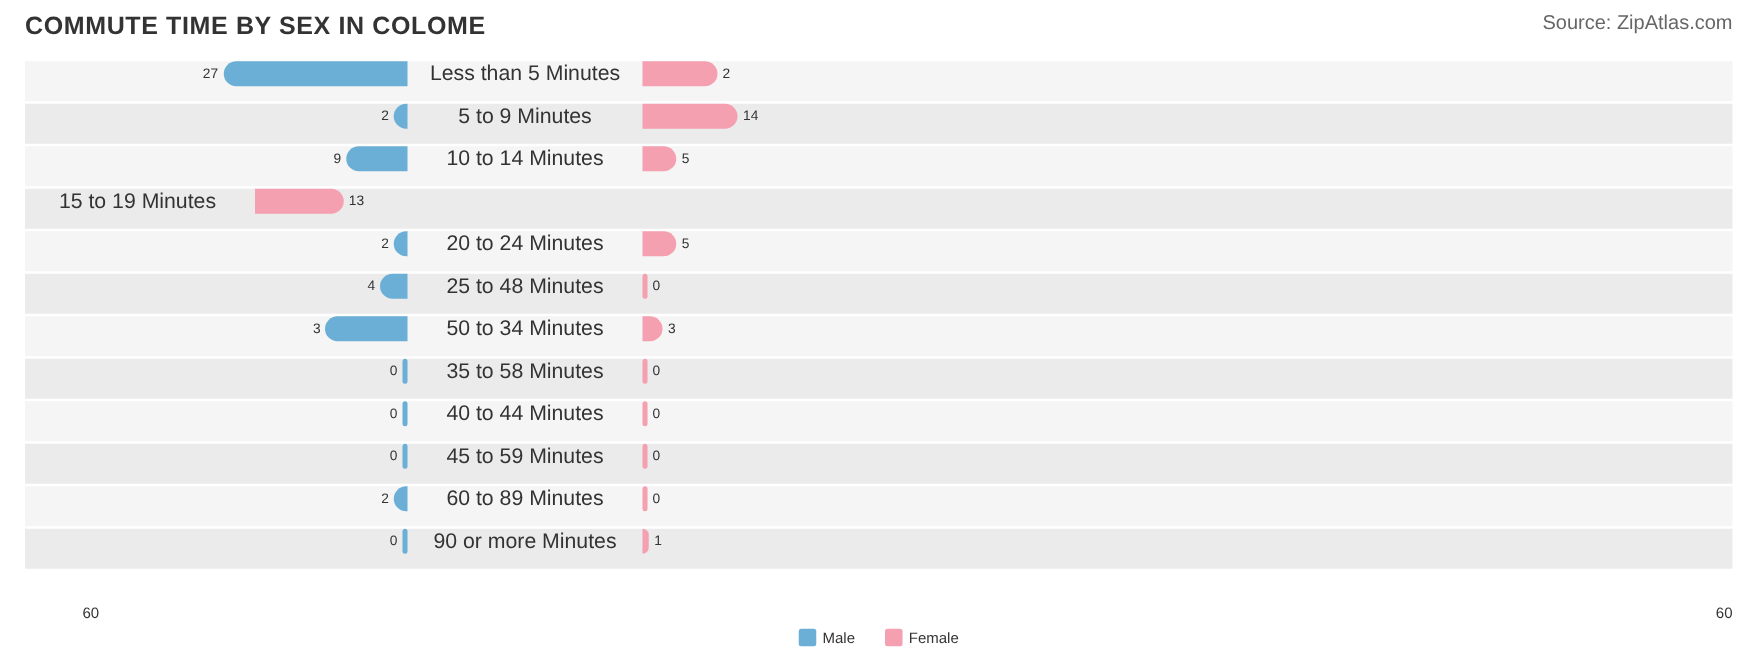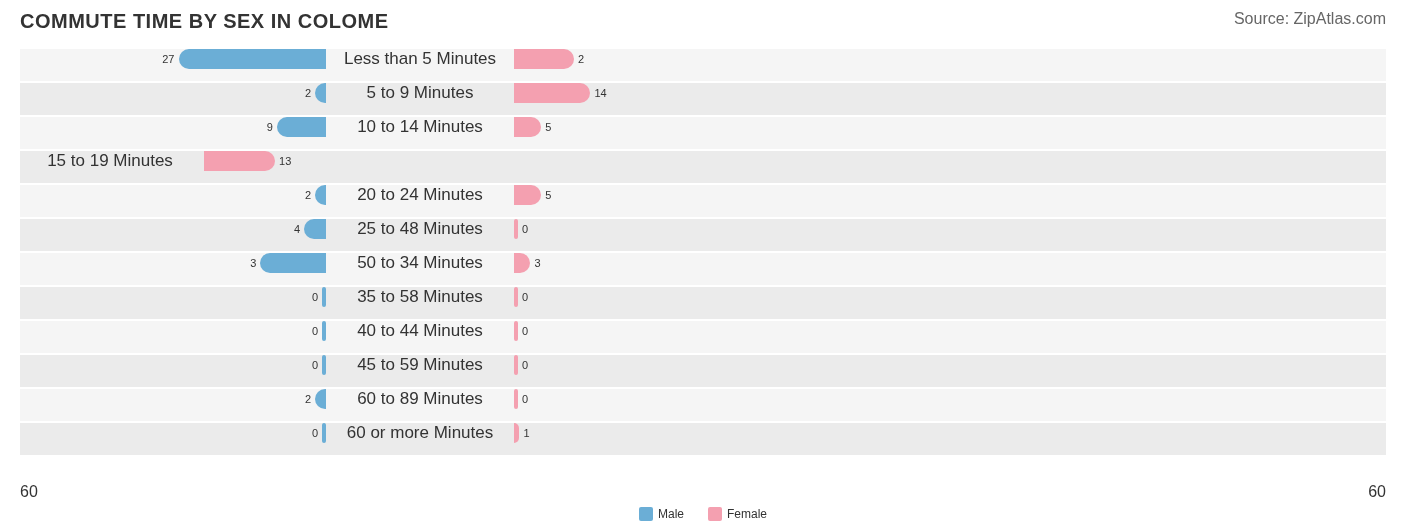--- a/index.html
+++ b/index.html
@@ -109,22 +109,23 @@
       min-width: 18px;
       text-align: left;
     }
     .axis-row {
       display: flex;
       justify-content: space-between;
       margin-top: 4px;
       padding: 0 0;
     }
     .axis-label {
-      font-size: 16px;
-      color: #333;
+      font-size: 12px;
+      color: #333;
+      margin-left: 46px;
     }
     .legend {
       display: flex;
       justify-content: center;
       gap: 24px;
       margin-top: 6px;
     }
     .legend-item {
       display: flex;
       align-items: center;
@@ -263,21 +264,21 @@
         <div class="female-side">
           <div class="bar-female full-pill" style="width: 4px; background: rgb(244, 160, 176);"></div>
           <span class="val-female">0</span>
         </div>
       </div>
       <div class="row">
         <div class="male-side">
           <span class="val-male">0</span>
           <div class="bar-male full-pill" style="width: 4px; background: rgb(107, 174, 214);"></div>
         </div>
-        <div class="label-center">60 or more Minutes</div>
+        <div class="label-center">90 or more Minutes</div>
         <div class="female-side">
           <div class="bar-female" style="width: 5.46296px; background: rgb(244, 160, 176);"></div>
           <span class="val-female">1</span>
         </div>
       </div>
     </div>
 
   <div class="axis-row">
     <span class="axis-label">60</span>
     <span class="axis-label">60</span>

